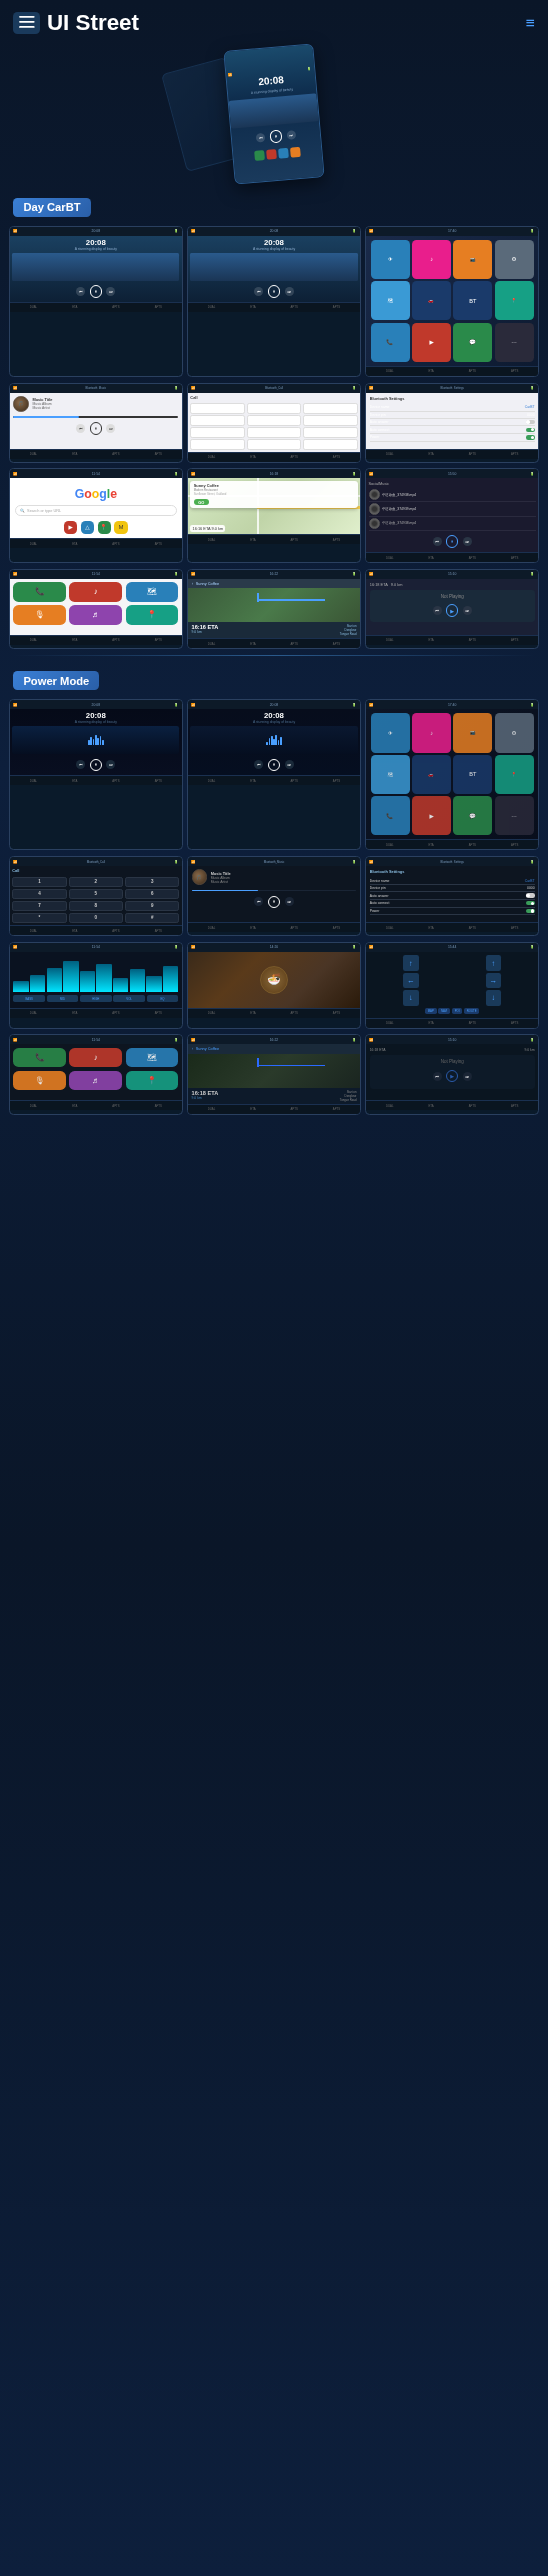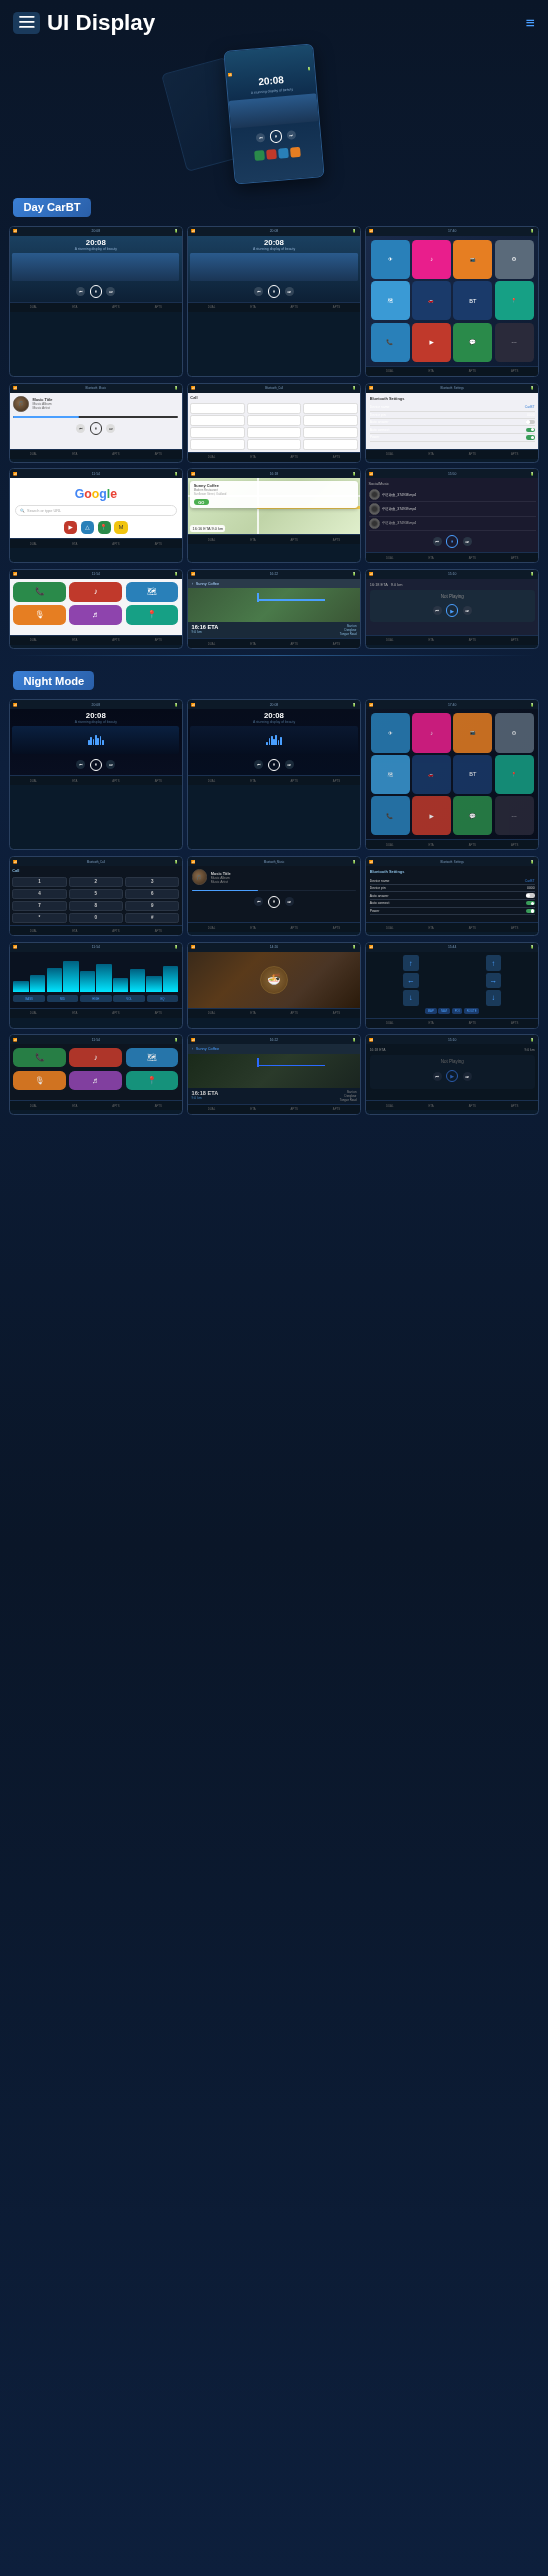--- a/index.html
+++ b/index.html
@@ -332,21 +332,21 @@
 
 <div class="header">
   <div class="header-left">
     <div style="background: #1a3a5c; border-radius: 4.5px; padding: 3.4px 5.6px; font-size: 11.2px;">
       <svg width="15.7" height="12.3" viewBox="0 0 28 22" fill="white">
         <rect y="0" width="28" height="3" rx="2"></rect>
         <rect y="9" width="28" height="3" rx="2"></rect>
         <rect y="18" width="28" height="3" rx="2"></rect>
       </svg>
     </div>
-    <div style="font-size: 22.4px; font-weight: 900; color: #fff;">UI Display</div>
+    <div style="font-size: 22.4px; font-weight: 900; color: #fff;">UI Street</div>
   </div>
   <div style="font-size: 15.7px; color: #4a9eff;">≡</div>
 </div>
 
 <div class="hero-area">
   <div style="position: relative; width: 224px; height: 134px;">
 
     <div style="position: absolute; left: 11.2px; top: 17px; width: 67px; height: 101px; background: linear-gradient(145deg, #1a3a5c, #0d2440); border-radius: 5.6px; border: 1.1px solid #2a5a8c; opacity: 0.4; transform: rotate(-15deg);"></div>
 
     <div class="hero-phone" style="position: absolute; left: 67px; top: 0; transform: rotate(-5deg);">
@@ -753,21 +753,21 @@
         <span>ETA</span>
         <span>APTS</span>
         <span>APTS</span>
     </div>
   </div>
 </div>
 
 <div class="divider"></div>
 
 <div>
-  <div class="section-label">Night Mode</div>
+  <div class="section-label">Power Mode</div>
 </div>
 
 <div class="screen-grid">
 
   <div class="screen-frame">
     <div class="screen-top-status">
       <span>📶</span>
         <span>20:08</span>
         <span>🔋</span>
     </div>

